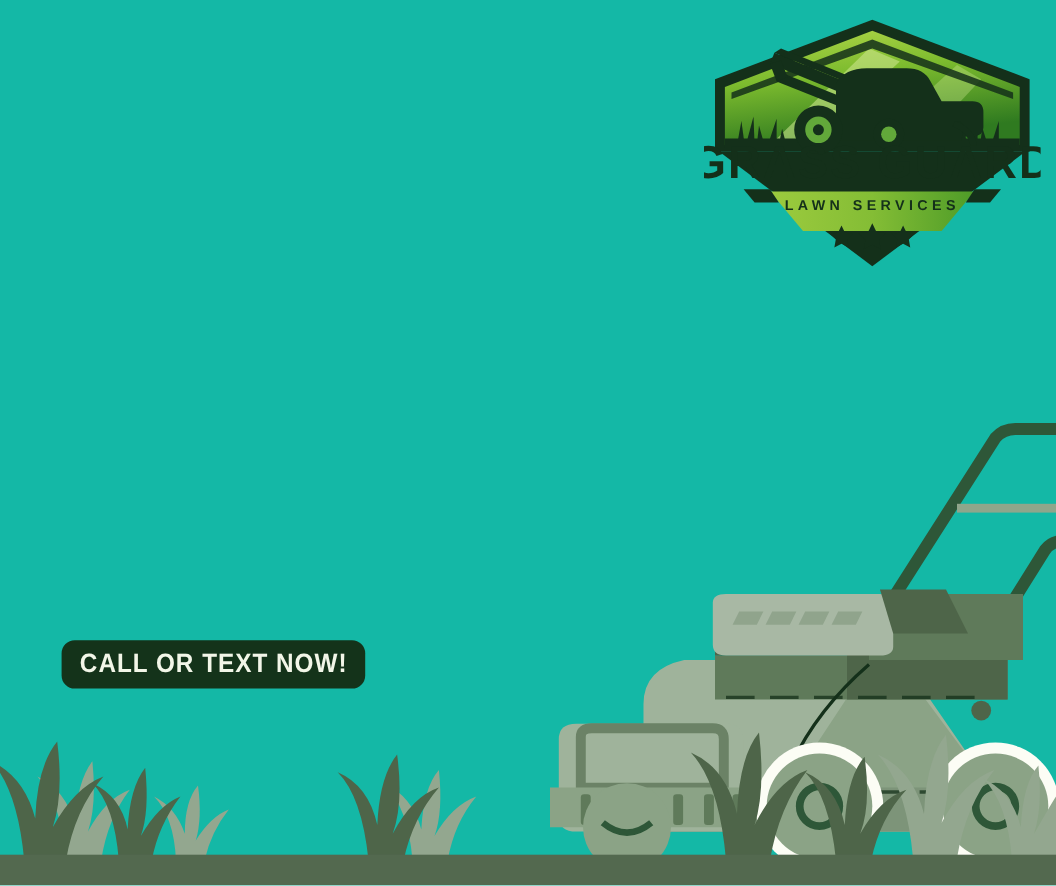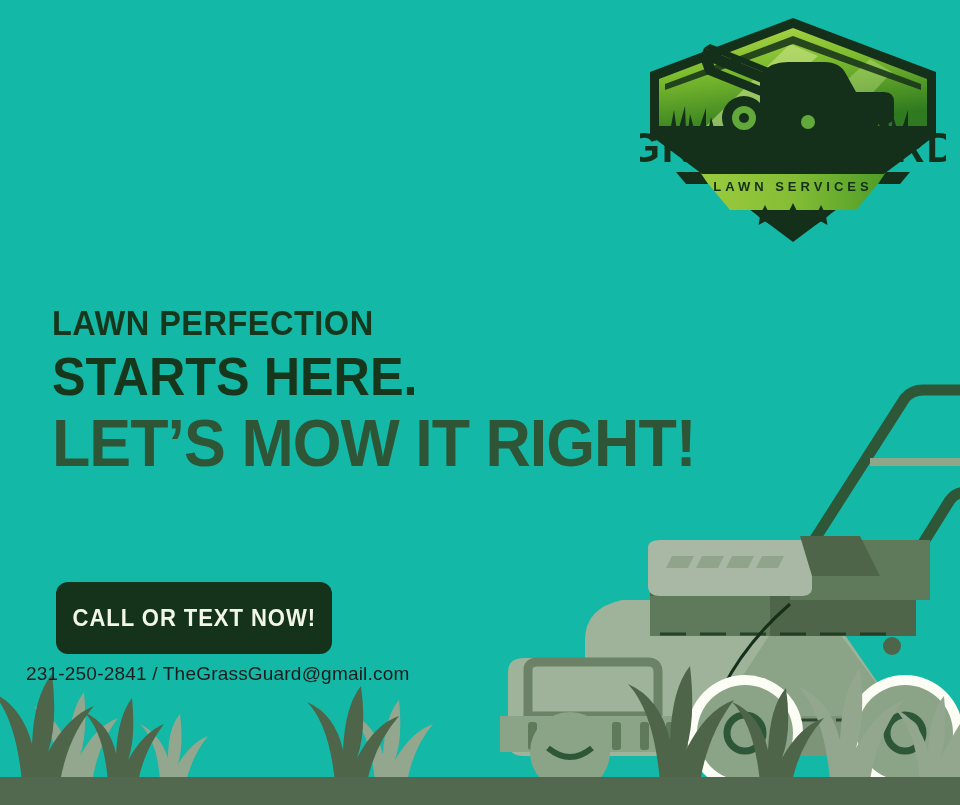--- a/index.html
+++ b/index.html
@@ -59,21 +59,21 @@
     transform-origin:left center;
     line-height:1.05;
     margin-top:4px;
     white-space:nowrap;
   }
 
   
   .cta {
     position:absolute;
     left:56px; top:582px;
-    width:276px; height:72px;
+    width:276px; height:44px;
     background:#14331a;
     border-radius:12px;
     display:flex;
     align-items:center;
     justify-content:center;
     cursor:pointer;
   }
   .cta-label {
     color:#f2f6e8;
     font-family:"Liberation Sans", sans-serif;
@@ -297,25 +297,19 @@
         <path d="M108,782 q-4,-50 -24,-70 q26,12 32,42 q2,-38 16,-56 q4,40 -4,62 q16,-28 36,-36 q-20,26 -26,58 z"></path>
         <path d="M335,782 q-6,-58 -28,-80 q28,12 36,48 q2,-44 18,-64 q6,44 -4,72 q18,-34 42,-42 q-24,28 -32,66 z"></path>
         <path d="M660,782 q-6,-70 -32,-98 q32,14 42,56 q2,-52 20,-74 q6,52 -4,84 q20,-40 48,-50 q-26,34 -34,82 z"></path>
         <path d="M760,782 q-6,-58 -28,-80 q28,12 36,48 q2,-44 18,-62 q6,44 -4,70 q18,-32 42,-40 q-24,26 -32,64 z"></path>
       </g>
 
       <rect x="0" y="777" width="960" height="28" fill="#53694f"></rect>
     </svg>
   </div>
 
-  <div class="headline">
-    <div class="line1">LAWN PERFECTION</div>
-    <div class="line2">STARTS HERE.</div>
-    <div class="line3">LET’S MOW IT RIGHT!</div>
-  </div>
 
   <div class="cta">
     <span class="cta-label">CALL OR TEXT NOW!</span>
   </div>
 
-  <div class="contact">231-250-2841 / TheGrassGuard@gmail.com</div>
 
 </div>
 
 </body></html>

